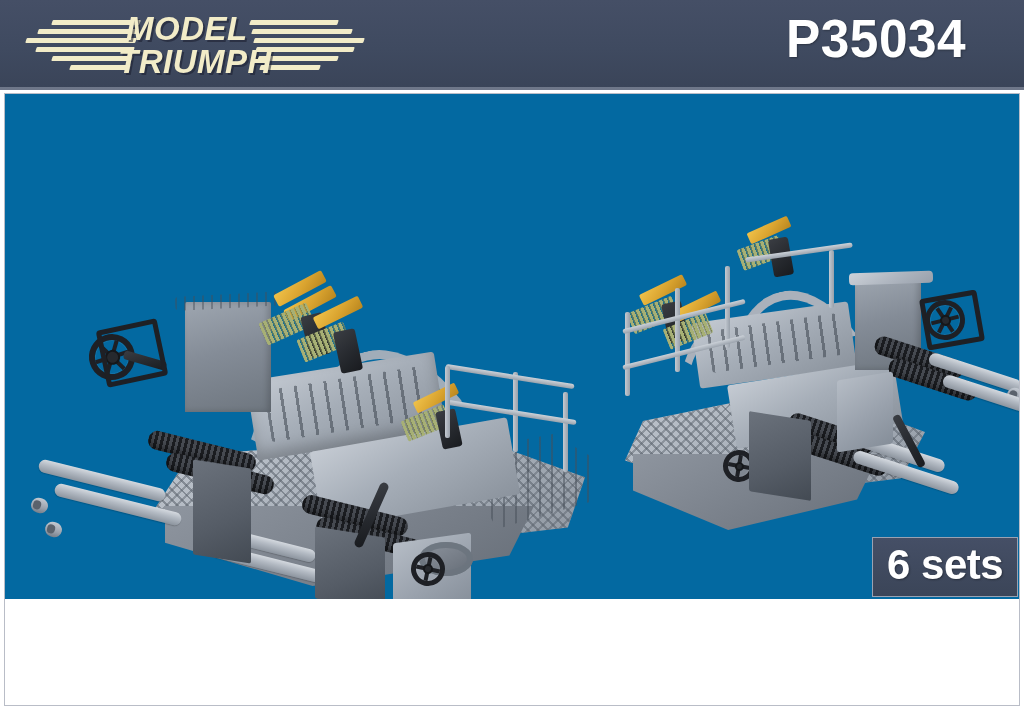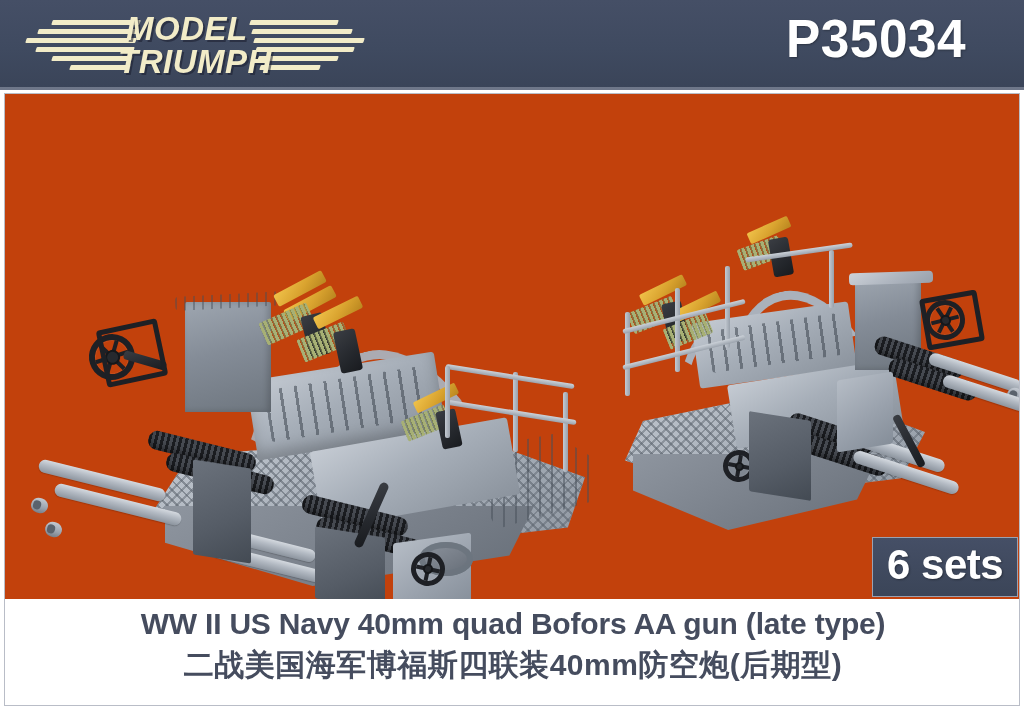--- a/index.html
+++ b/index.html
@@ -137,21 +137,21 @@
     background: #ffffff;
     border: 1px solid #b9bdc7;
     overflow: hidden;
   }
 
   
   .photo-stage {
     position: absolute;
     left: 0; top: 0;
     width: 1016px; height: 505px;
-    background: #c2410c;
+    background: #0369a1;
     overflow: hidden;
   }
 
   .model-unit { position: absolute; }
 
   
   .pc { position: absolute; }
 
   .gray-l  { background: linear-gradient(150deg,#cdd2d9 0%,#aeb5bf 55%,#98a0ab 100%); }
   .gray-m  { background: linear-gradient(150deg,#b5bcc5 0%,#9aa2ad 55%,#858e99 100%); }
@@ -493,19 +493,15 @@
         <div class="pc rail-bar" style="left:140px; top:78px; width:108px; transform:rotate(-8deg);"></div>
 
         <div class="pc blk" style="left:300px; top:240px; width:8px; height:58px; border-radius:5px; transform:rotate(-28deg);"></div>
       </div>
 
       <div class="sets-badge">
         <span>6 sets</span>
       </div>
     </div>
 
-    <div class="captions">
-      <span class="title-en">WW II US Navy 40mm quad Bofors AA gun (late type)</span>
-      <span class="title-cn">二战美国海军博福斯四联装40mm防空炮(后期型)</span>
-    </div>
 
   </div>
 </div>
 
 </body></html>

